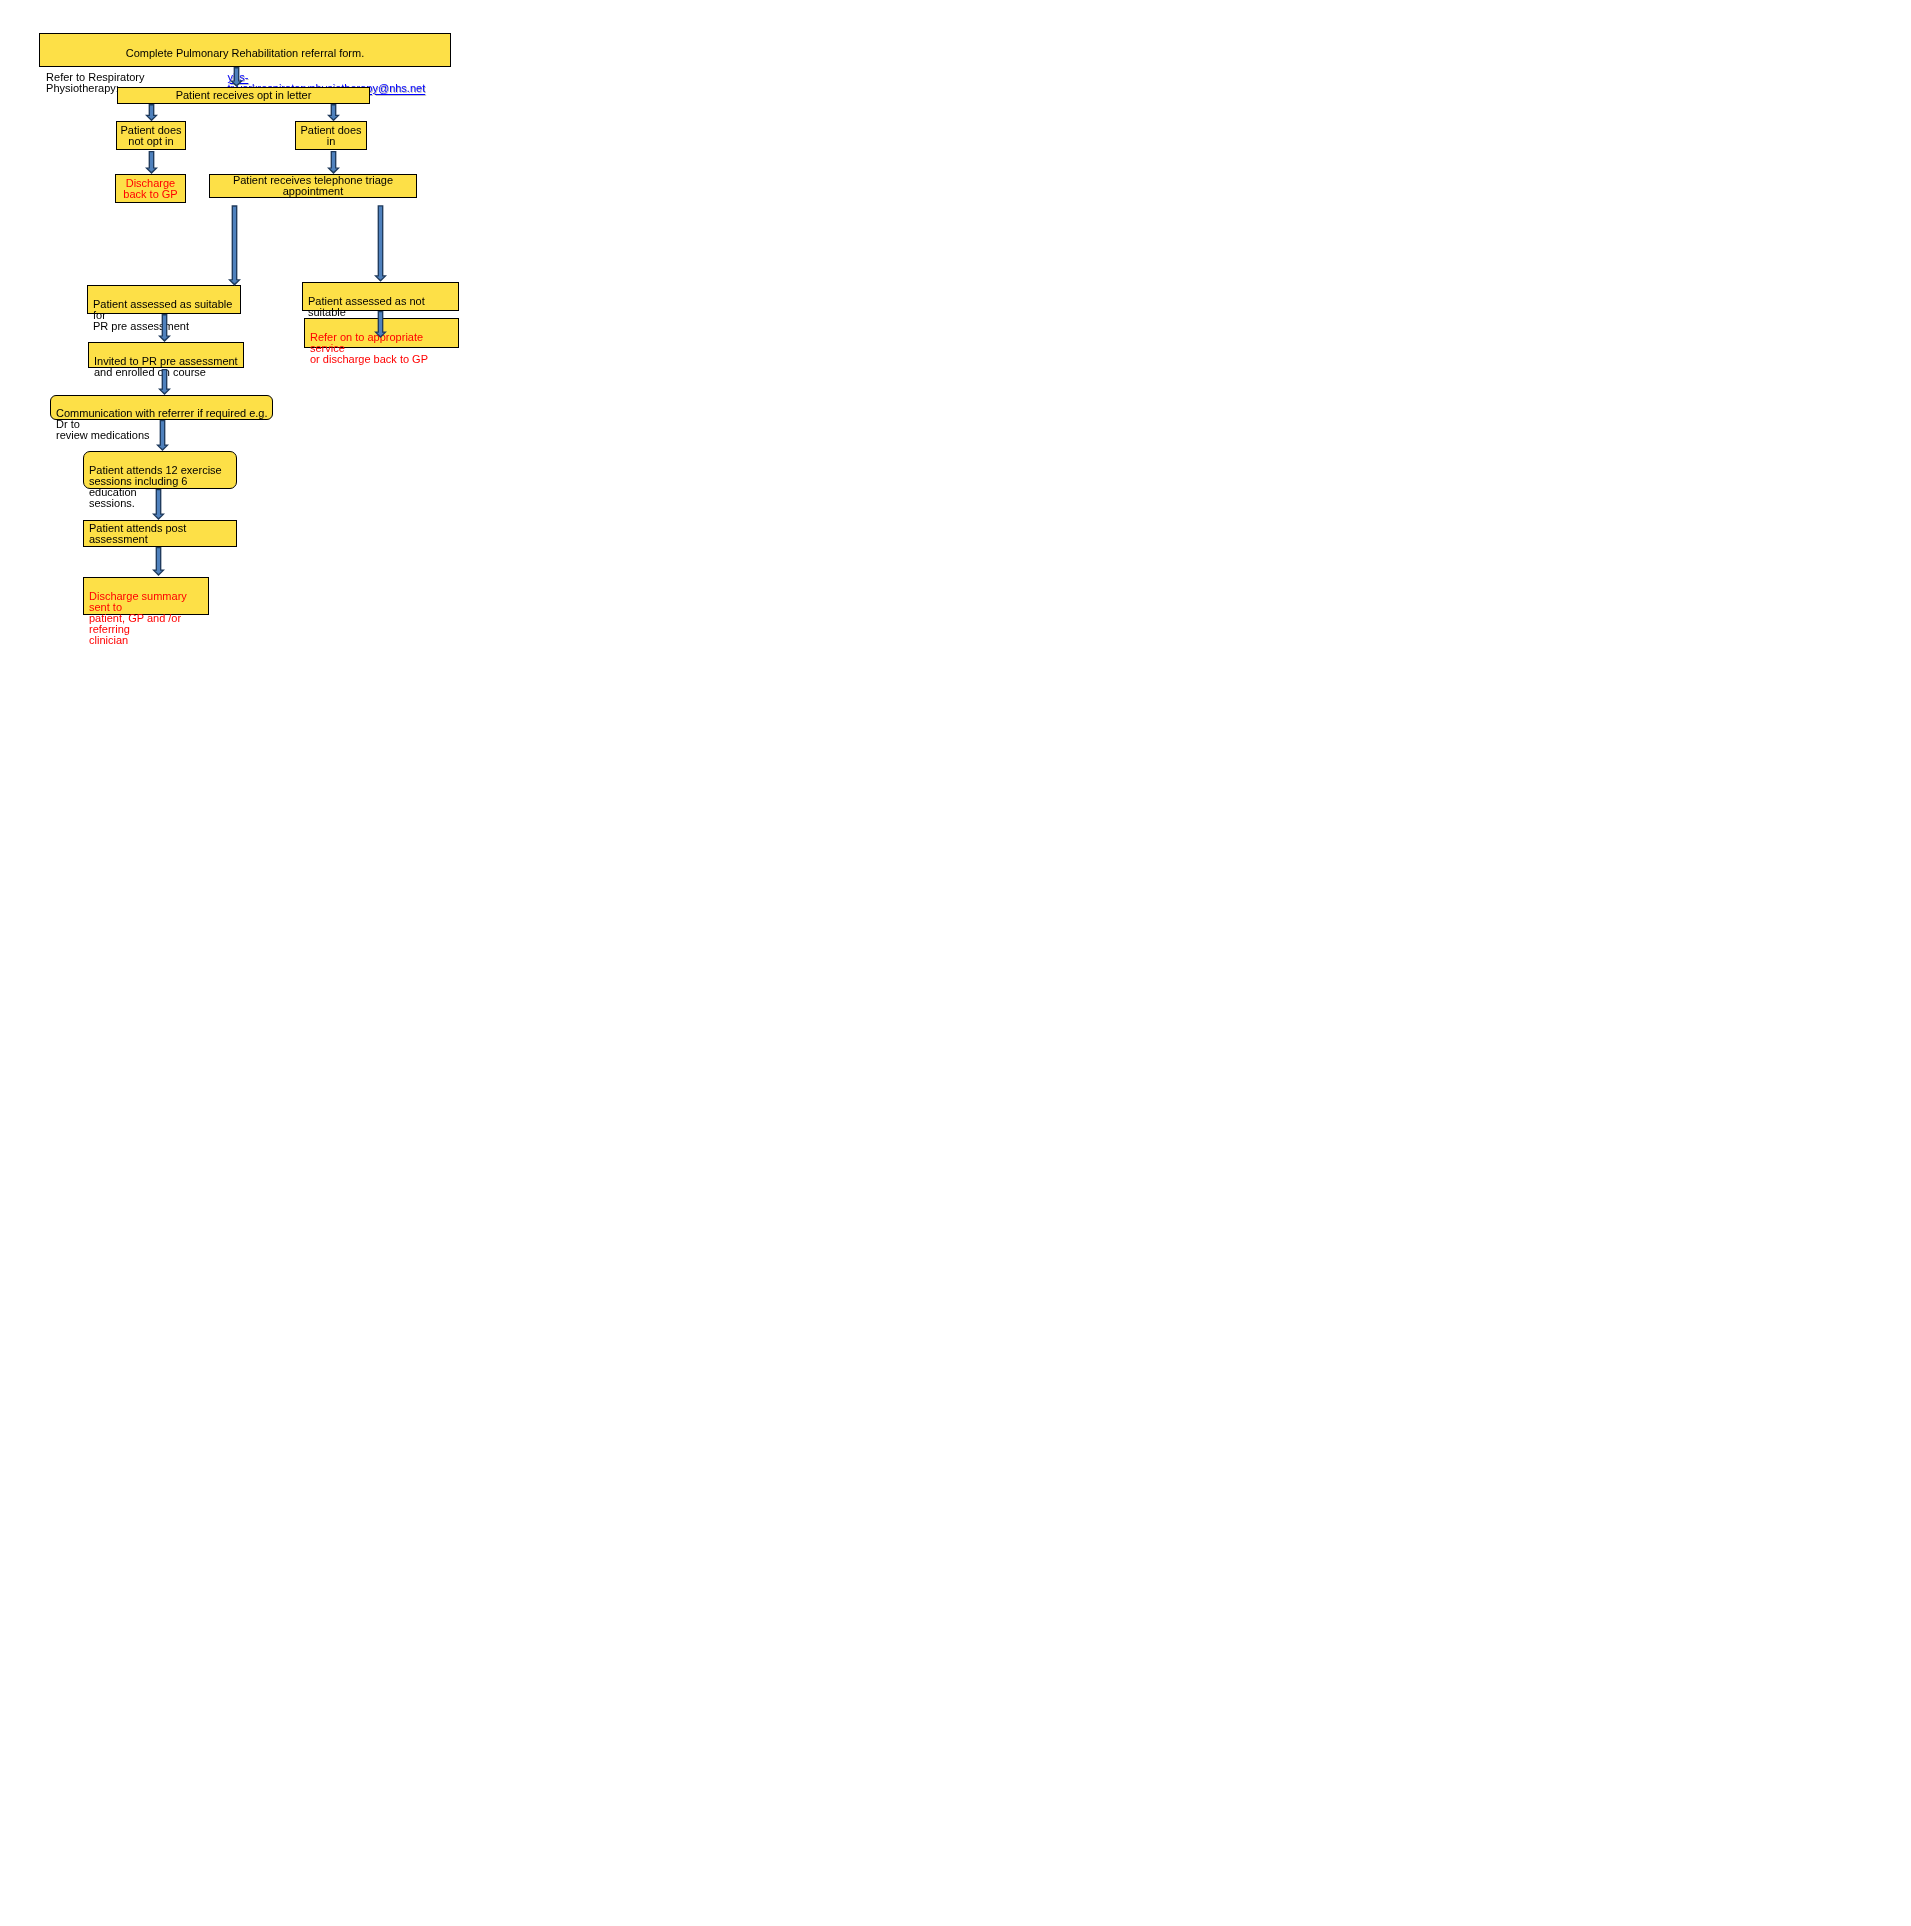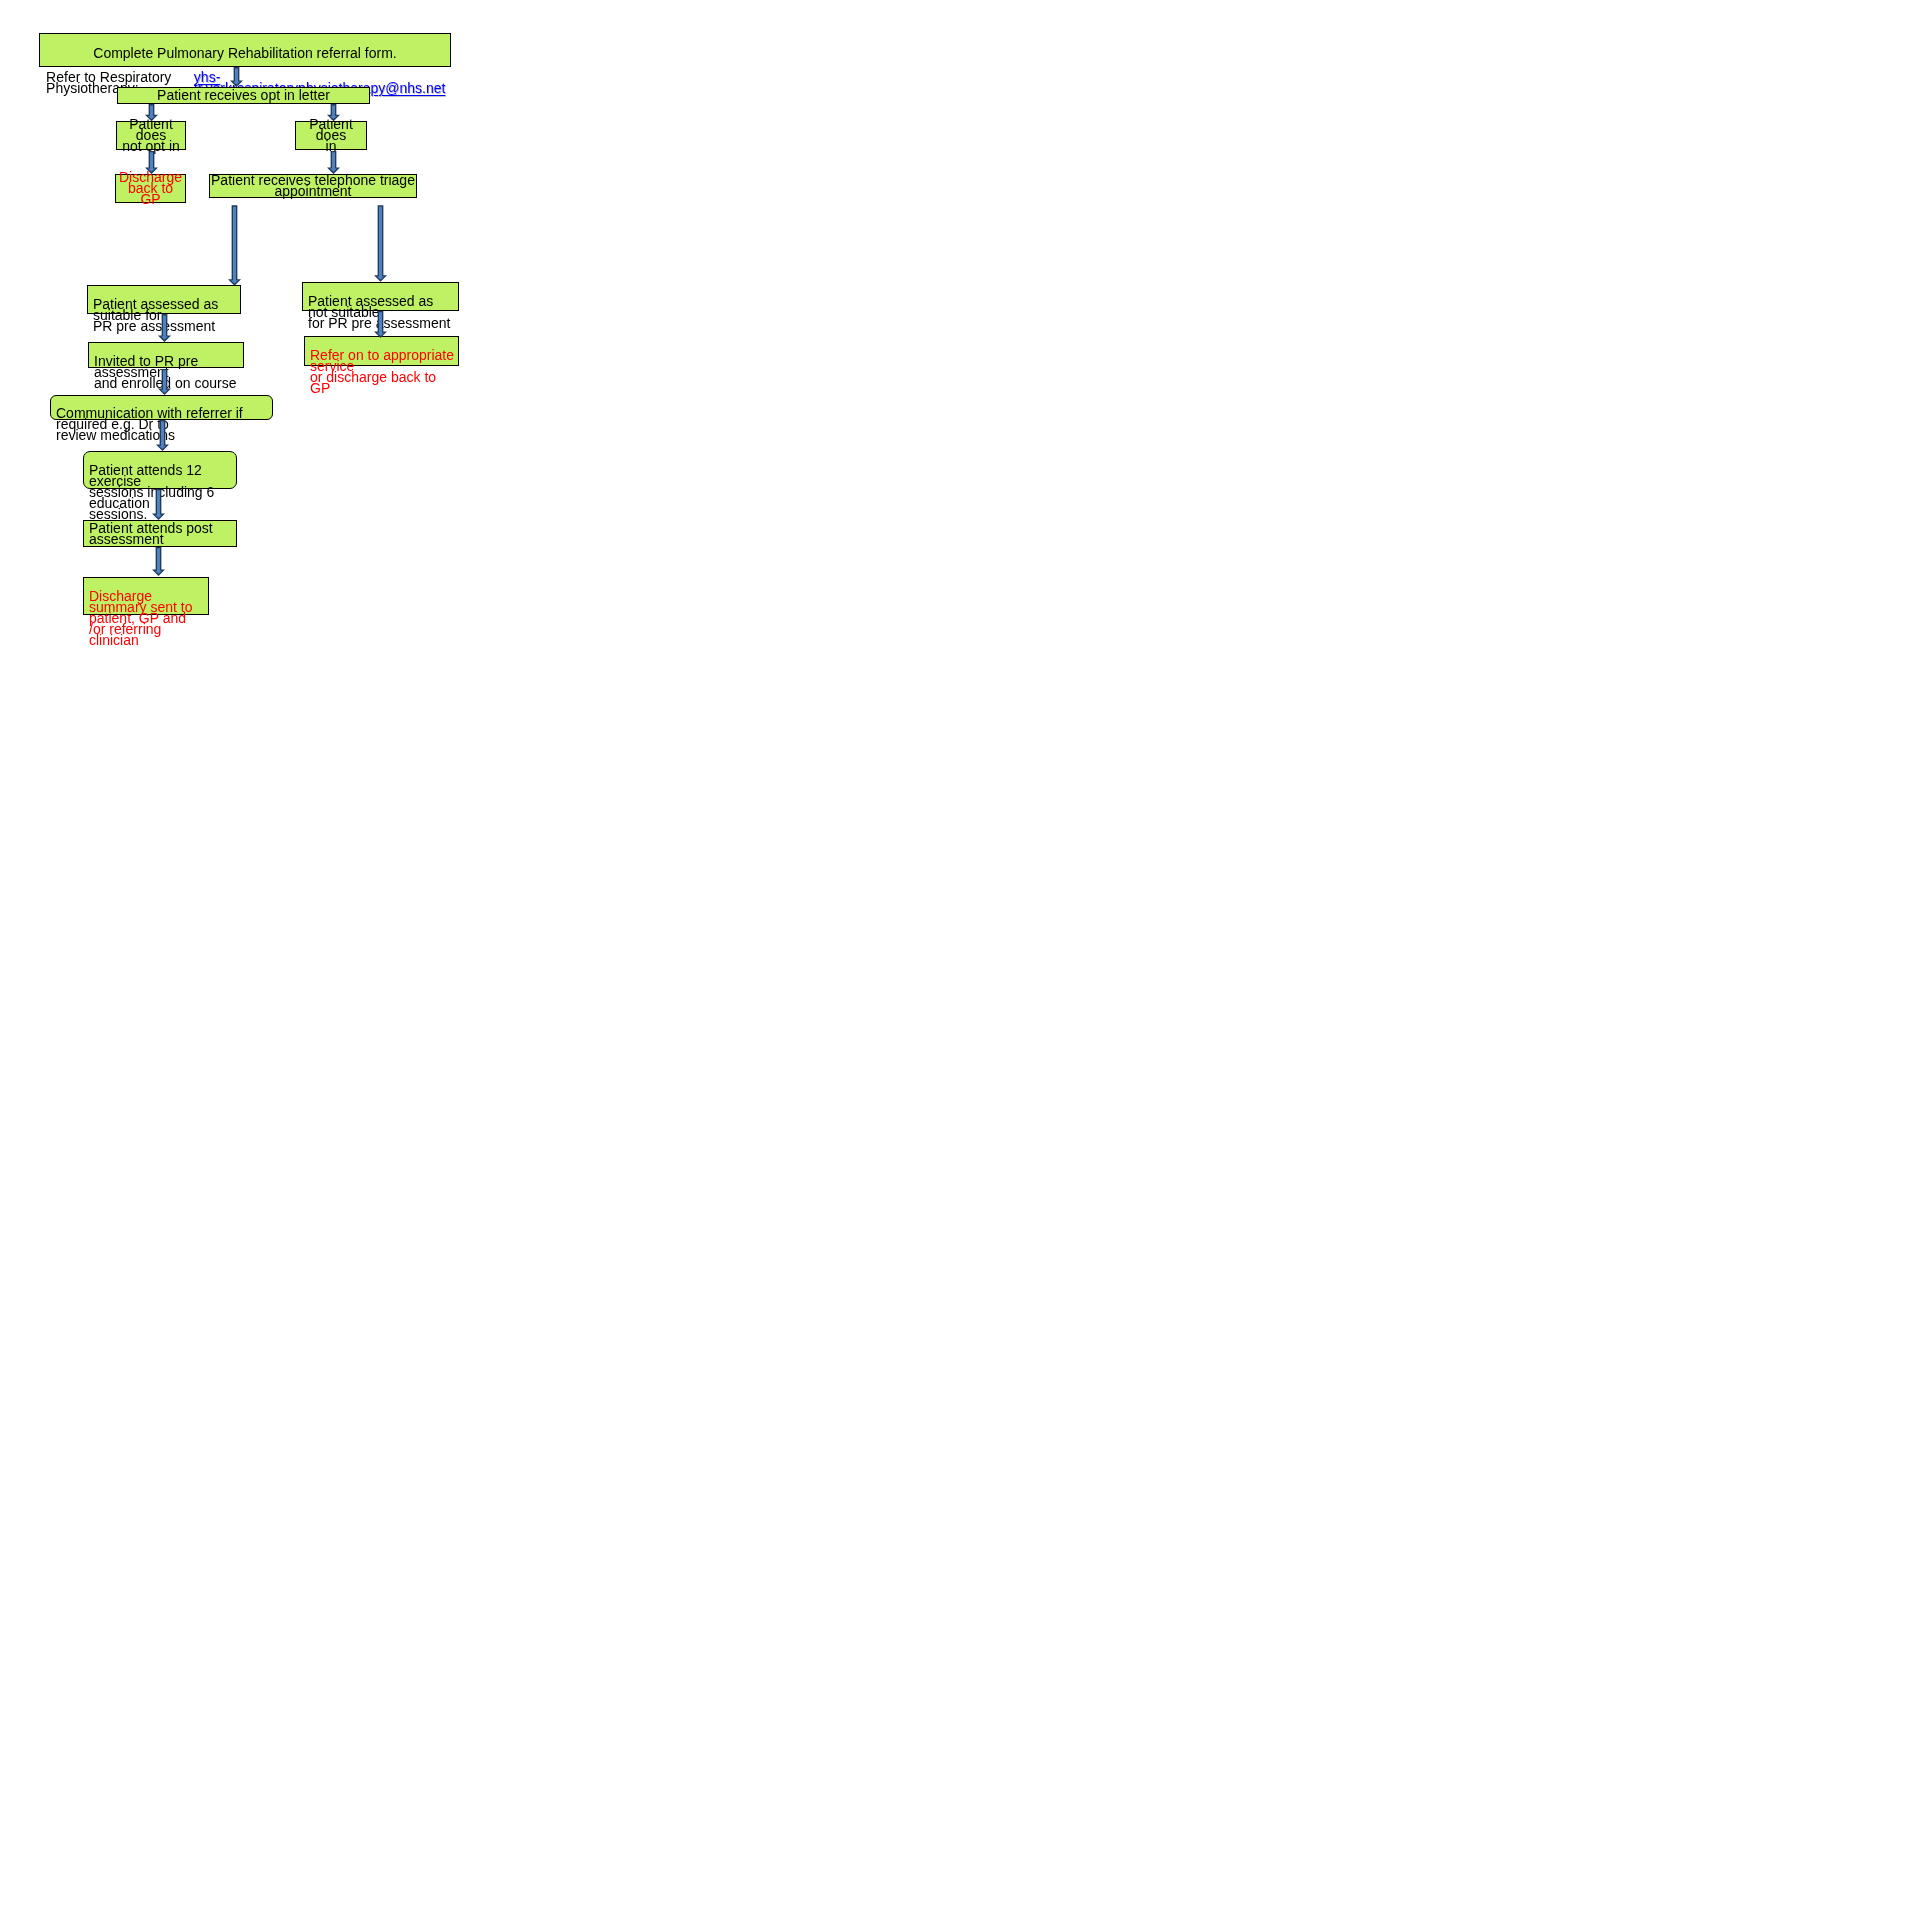--- a/index.html
+++ b/index.html
@@ -6,24 +6,24 @@
   #canvas{
     position:relative;
     width:478px;height:676px;
     background:#ffffff;
     font-family:"Liberation Sans", sans-serif;
     overflow:hidden;
   }
   .node{
     position:absolute;
     box-sizing:border-box;
-    background:#bef264;
+    background:#fde047;
     border:0.8px solid #000000;
     color:#000000;
-    font-size:14px;
+    font-size:11px;
     line-height:11px;
     white-space:pre-line;
   }
   .node .txt{white-space:pre-line;}
   .center{display:flex;align-items:center;justify-content:center;text-align:center;}
   .vcenter{display:flex;align-items:center;}
   .left{padding:1.5px 3.9px 1.5px 5px;}
   .red{color:#ff0000;}
   .arrow{position:absolute;}
   .arrow svg{display:block;}
@@ -41,21 +41,21 @@
     cursor:pointer;
   }
   #box-b{left:117px;top:87px;width:253px;height:16.6px;border-width:1.3px;}
   #box-c{left:116px;top:121px;width:70px;height:29px;}
   #box-d{left:295px;top:121px;width:72px;height:29px;}
   #box-e{left:115px;top:174px;width:71px;height:29px;}
   #box-f{left:209px;top:174px;width:208px;height:24px;}
   #box-g{left:87px;top:285px;width:154px;height:29px;}
   #box-h{left:302px;top:282px;width:157px;height:29px;}
   #box-i{left:88px;top:342px;width:156px;height:26px;padding-top:2px;}
-  #box-j{left:304px;top:336px;width:155px;height:30px;padding-top:2.3px;}
+  #box-j{left:304px;top:318px;width:155px;height:30px;padding-top:2.3px;}
   #box-k{left:50px;top:395px;width:223px;height:25px;padding-top:0.8px;padding-right:2.3px;border-radius:6px;}
   #box-l{left:83px;top:451px;width:154px;height:38px;padding-top:1.9px;border-radius:7px;}
   #box-m{left:83px;top:520px;width:154px;height:27px;}
   #box-n{left:83px;top:577px;width:126px;height:38px;padding-top:2.3px;}
 </style>
 </head>
 <body>
 
 <div id="canvas">
 

